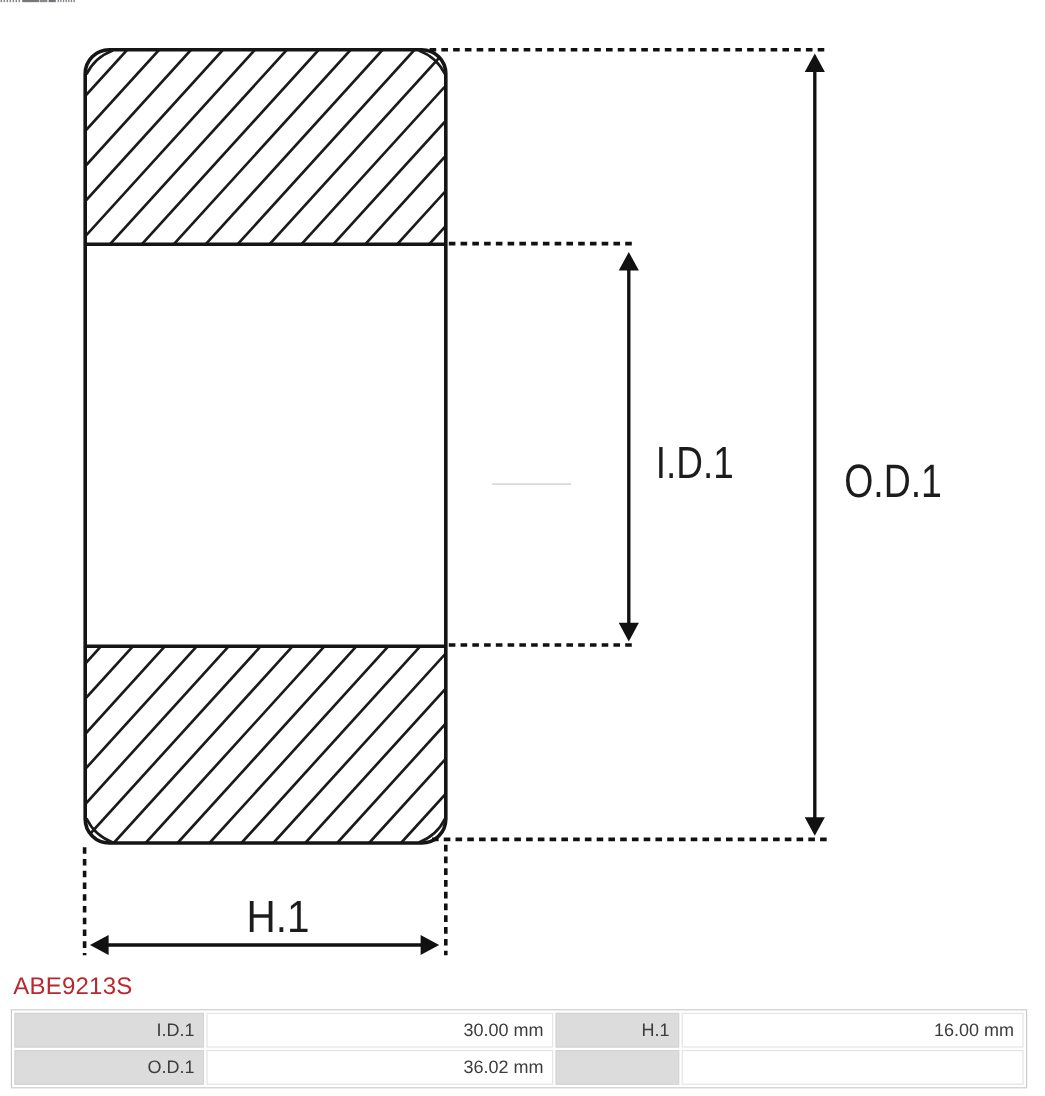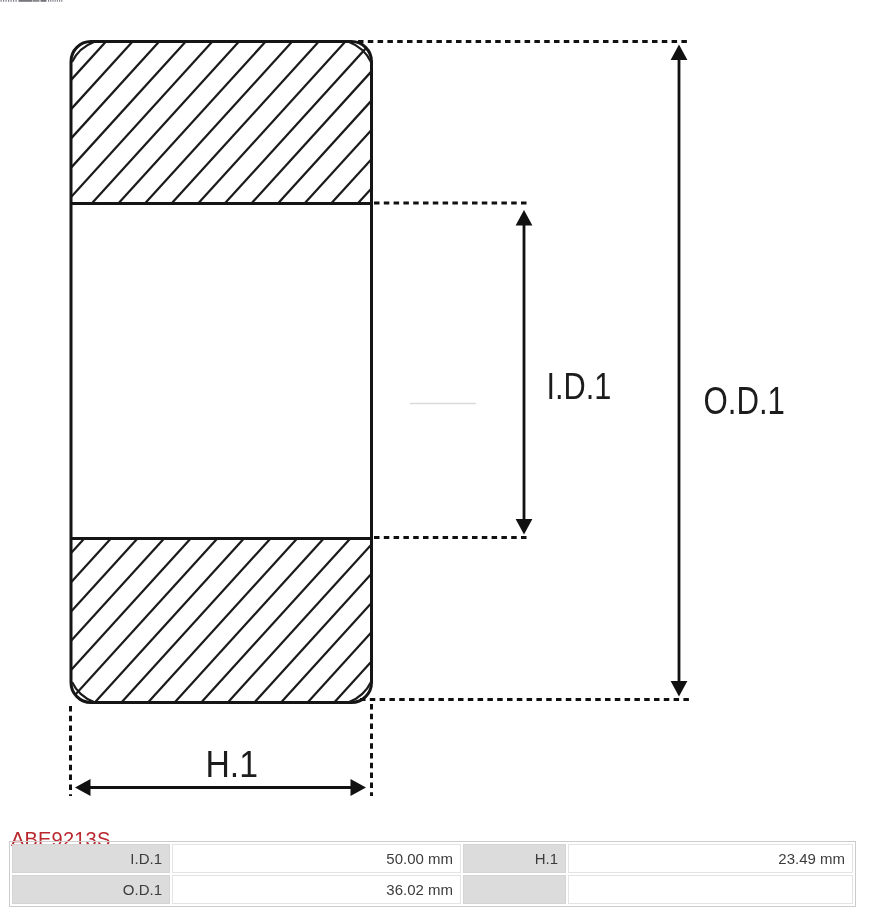--- a/index.html
+++ b/index.html
@@ -1,19 +1,19 @@
 <!DOCTYPE html>
 <html><head>
 <meta charset="utf-8">
 <style>
   html,body { margin:0; padding:0; background:#ffffff; width:871px; height:913px; overflow:hidden;
     font-family:"Liberation Sans", sans-serif; }
   .wrap { position:relative; width:784px; height:913px; }
   svg { position:absolute; left:0; top:0; }
-  .code { position:absolute; left:11px; top:828px; font-size:20px; color:#b9282e; letter-spacing:0.2px; }
+  .code { position:absolute; left:11px; top:811px; font-size:20px; color:#b9282e; letter-spacing:0.2px; }
   table.spec { position:absolute; left:9px; top:841px; width:847px; border-collapse:separate;
     border-spacing:2px; border:1px solid #cccccc; table-layout:fixed; font-size:15px; color:#3c3c3c; }
   table.spec td { height:27px; line-height:27px; padding:0 7px; text-align:right;
     border:1px solid #e4e4e4; background:#ffffff; overflow:hidden; }
   table.spec td.lab { background:#dcdcdc; border-color:#d4d4d4; }
 </style>
 </head>
 <body>
 <div class="wrap">
 
@@ -142,23 +142,23 @@
   <table class="spec">
     <colgroup>
         <col style="width:158px">
         <col style="width:289px">
         <col style="width:103px">
         <col style="width:285px">
       </colgroup>
     <tbody>
         <tr>
       <td class="lab">I.D.1</td>
-      <td>50.00 mm</td>
+      <td>30.00 mm</td>
       <td class="lab">H.1</td>
-      <td>23.49 mm</td>
+      <td>16.00 mm</td>
     </tr>
     <tr>
       <td class="lab">O.D.1</td>
       <td>36.02 mm</td>
       <td class="lab"></td>
       <td></td>
     </tr>
   </tbody>
     </table>
 </div>

